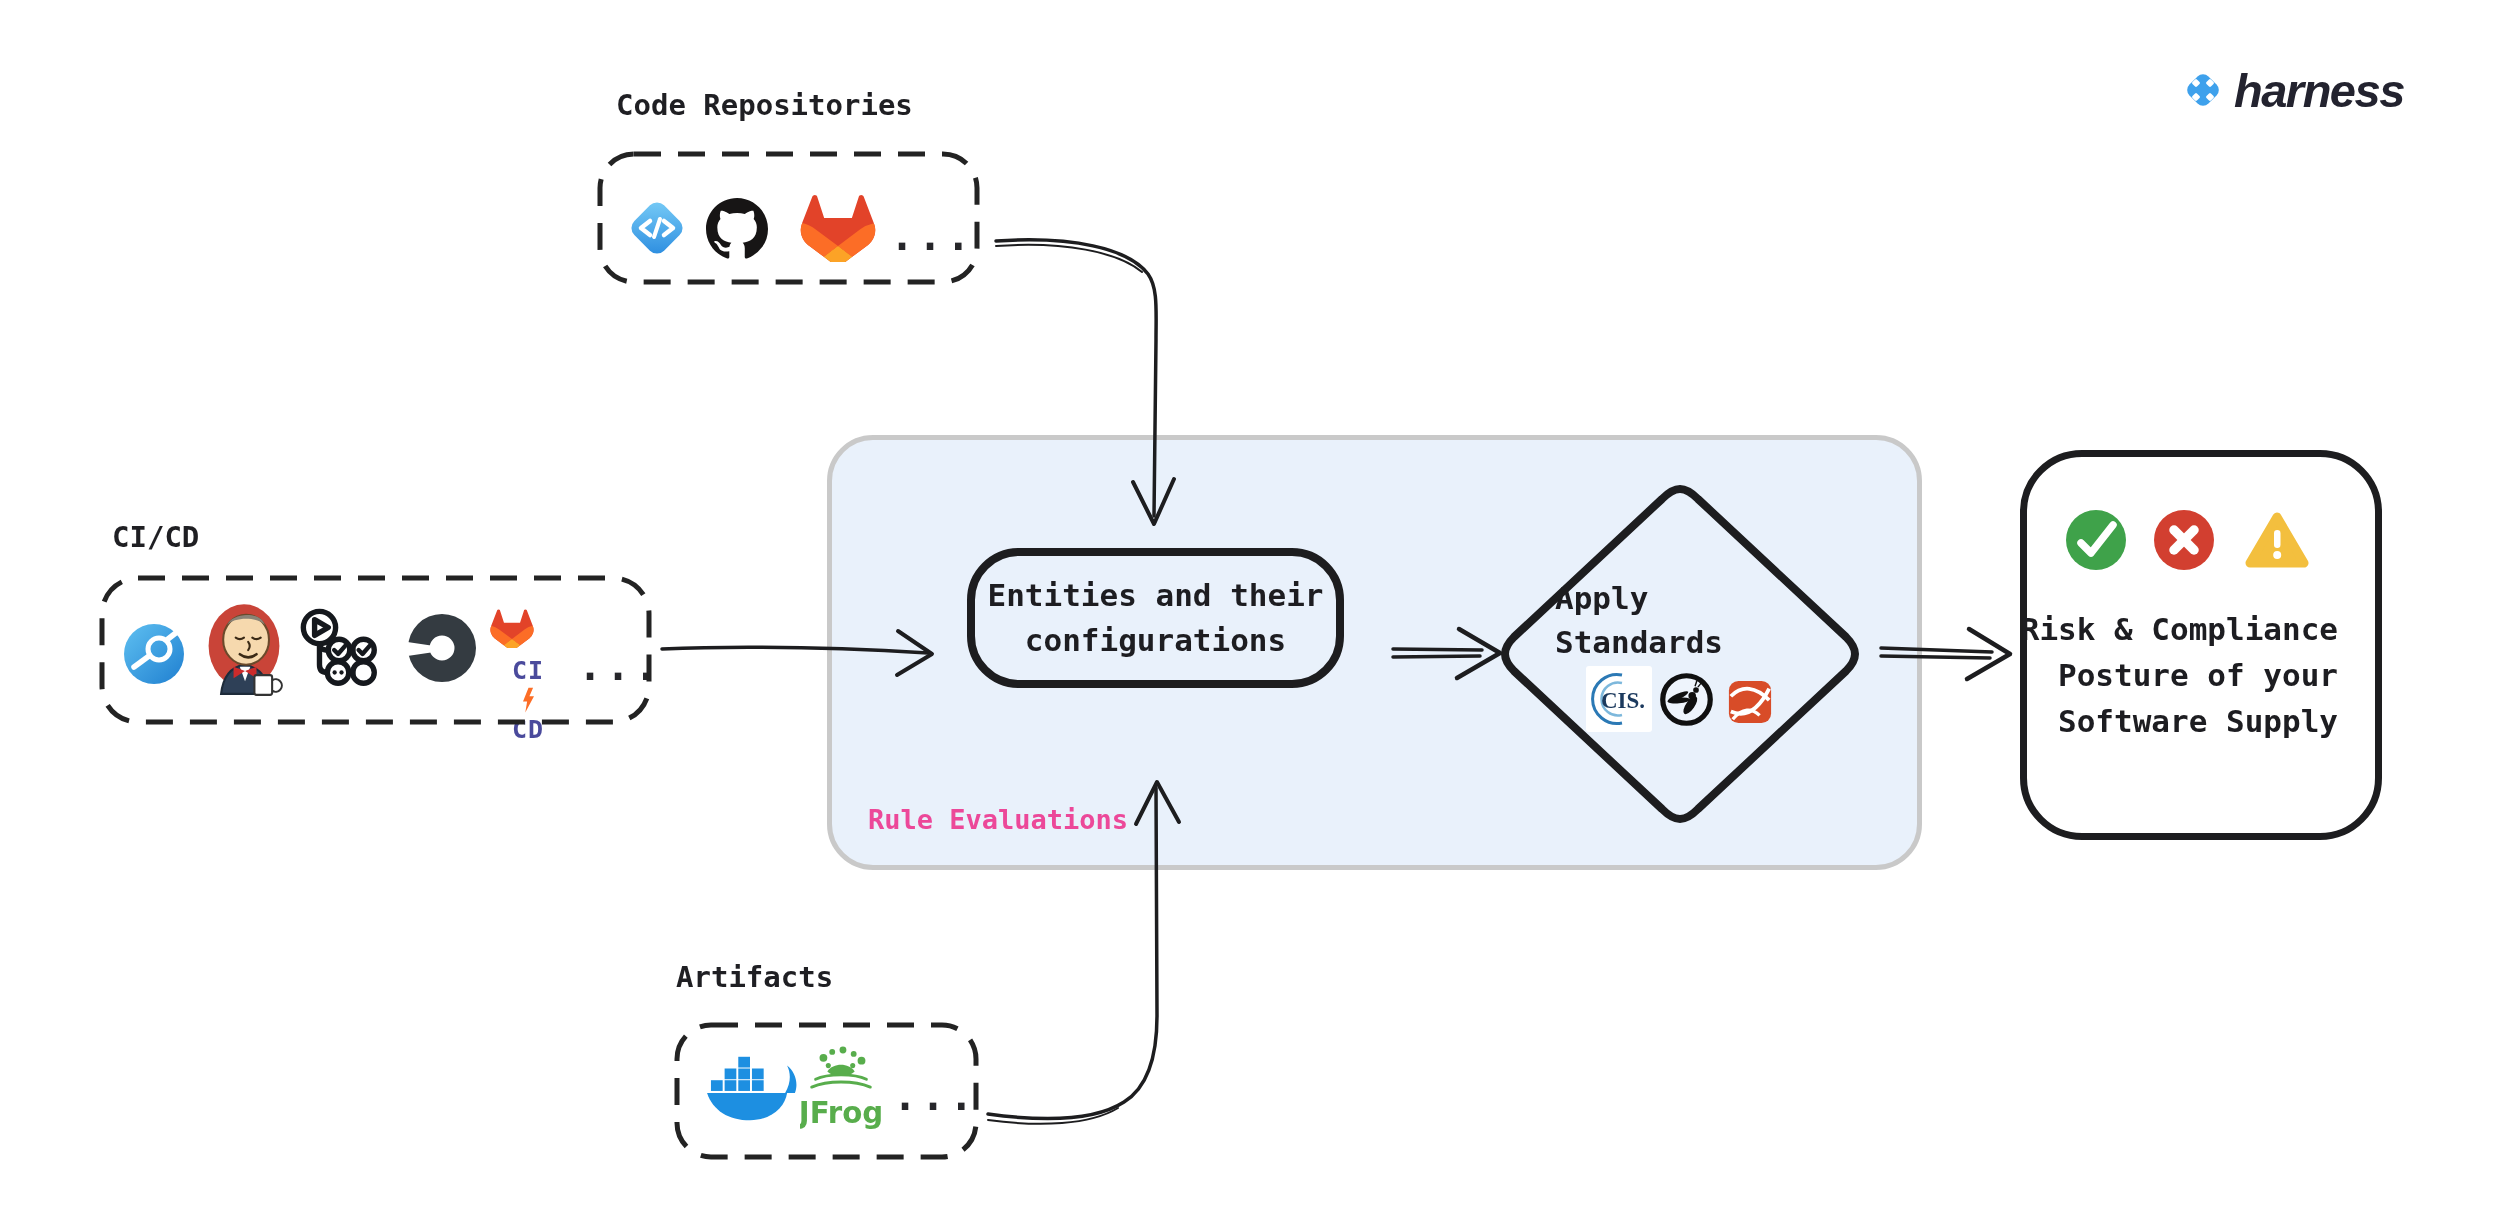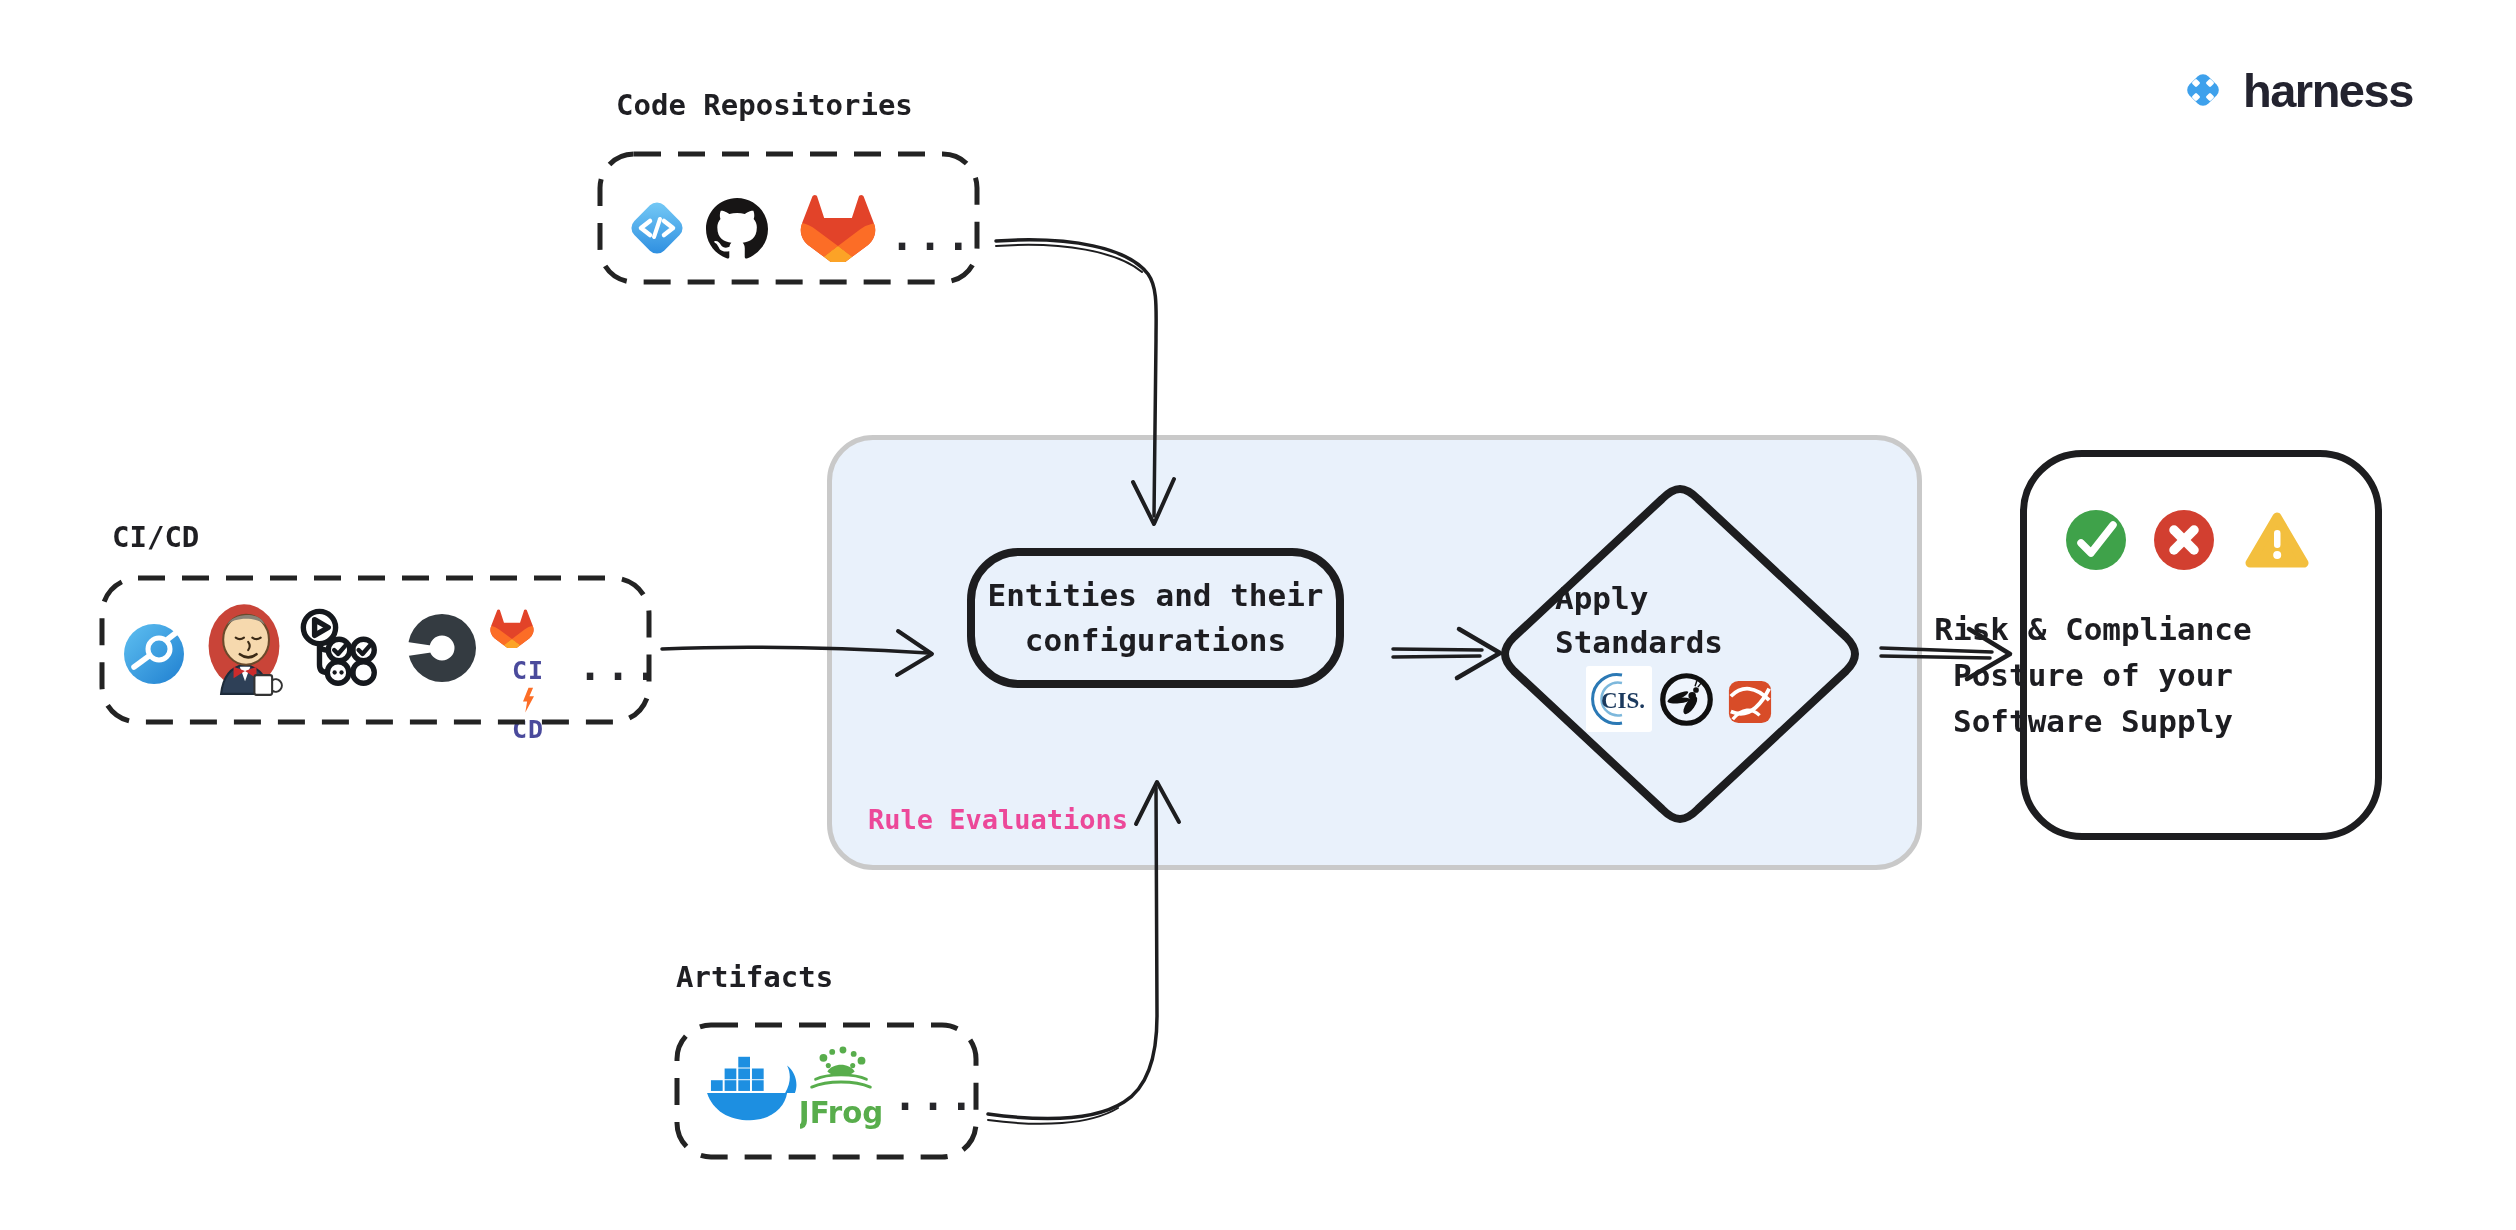--- a/index.html
+++ b/index.html
@@ -13,26 +13,26 @@
   .panel{left:827px;top:435px;width:1095px;height:435px;background:#e9f1fb;
          border:5px solid #c9c9c9;border-radius:46px;box-sizing:border-box;}
   .panel-label{left:868px;top:804px;font-size:27px;font-weight:700;color:#ec4899;}
   
   .entities{left:967px;top:548px;width:377px;height:140px;border:8px solid #1d1d1f;
             border-radius:52px;box-sizing:border-box;display:flex;flex-direction:column;
             align-items:center;justify-content:center;background:transparent;}
   
   .outcome{left:2020px;top:450px;width:362px;height:390px;background:#ffffff;
            border:7px solid #1d1d1f;border-radius:62px;box-sizing:border-box;}
-  .outcome-text{left:1918px;top:606px;width:350px;text-align:center;font-size:31px;
+  .outcome-text{left:1988px;top:606px;width:350px;text-align:right;font-size:31px;
                 font-weight:700;line-height:46px;color:#1d1d21;}
   
   .diamond-text{left:1555px;top:576px;width:250px;text-align:left;font-size:31px;
                 font-weight:700;line-height:44px;color:#1d1d21;}
-  .brand{left:2180px;top:64px;height:52px;display:flex;align-items:center;gap:17px;}
+  .brand{left:2180px;top:64px;height:52px;display:flex;align-items:center;gap:8px;font-style:italic;}
   .brand-name{font-family:"Liberation Sans", sans-serif;font-size:47px;font-weight:700;
               color:#23232f;letter-spacing:-1.5px;}
   .glci-text{font-size:25px;font-weight:700;color:#4a4a9c;letter-spacing:1px;}
   svg{display:block;}
   #strokes{left:0;top:0;pointer-events:none;z-index:50;}
   .icon{position:absolute;}
 </style>
 </head>
 <body>
 

